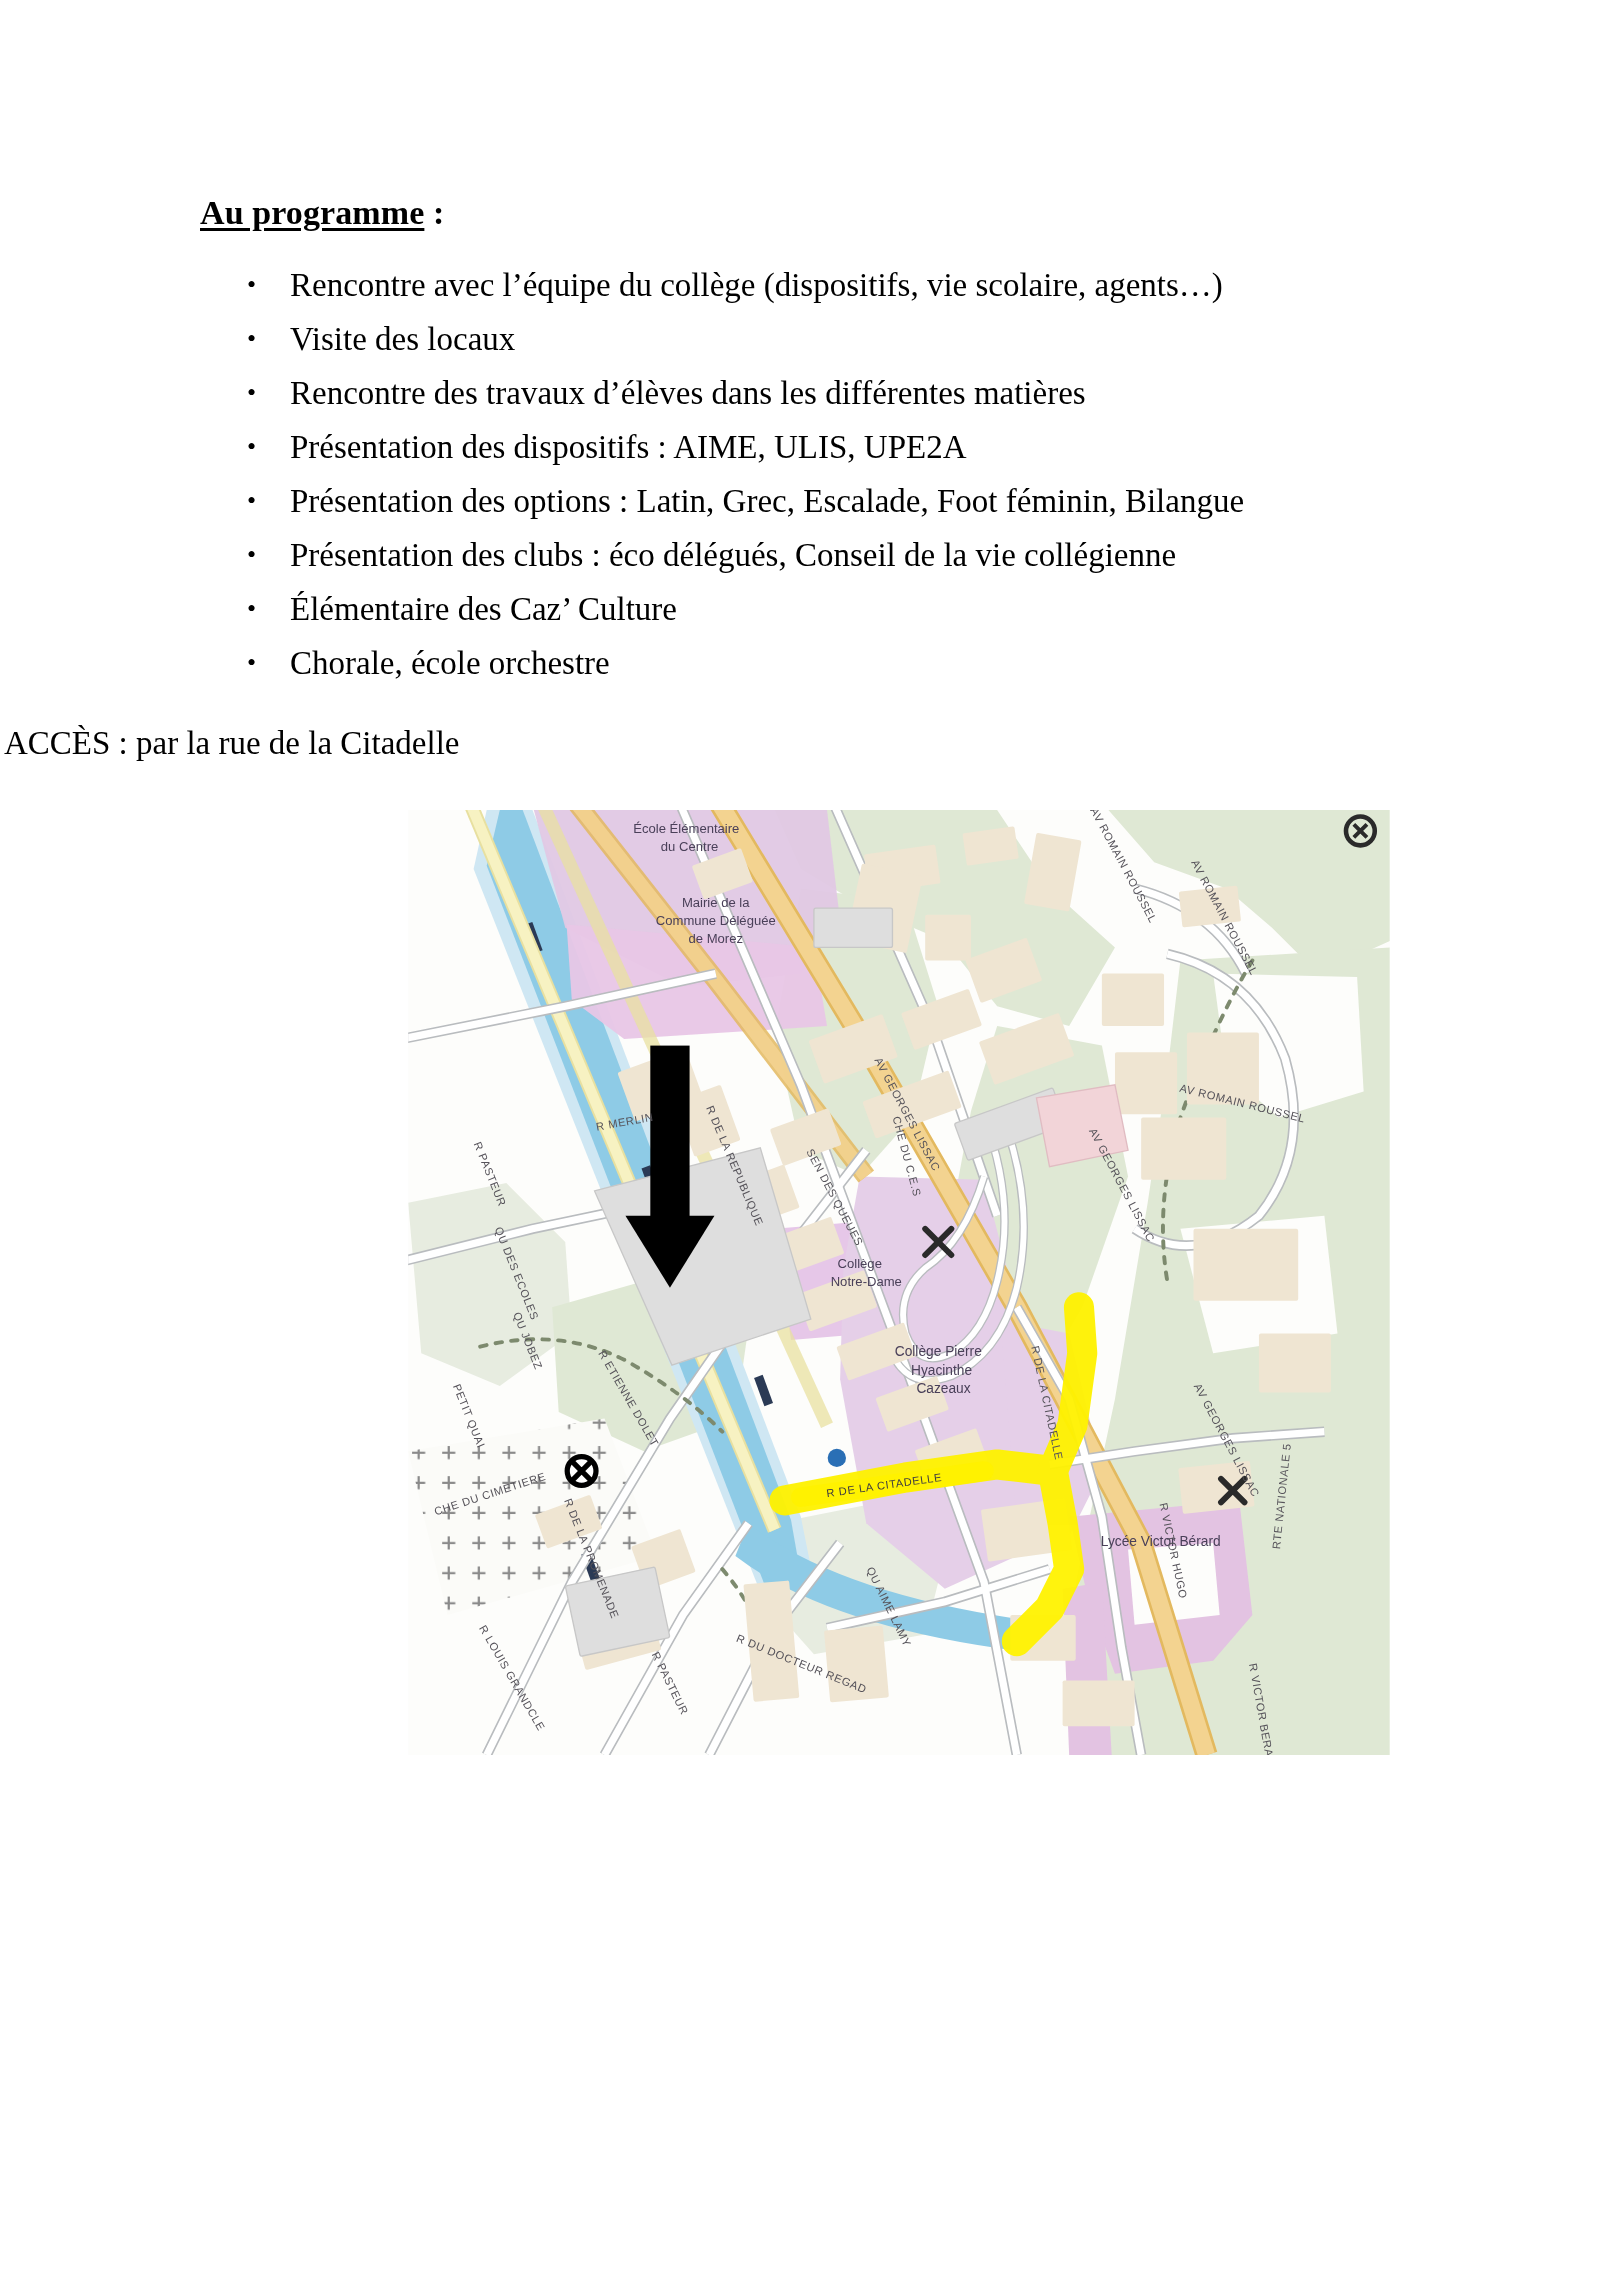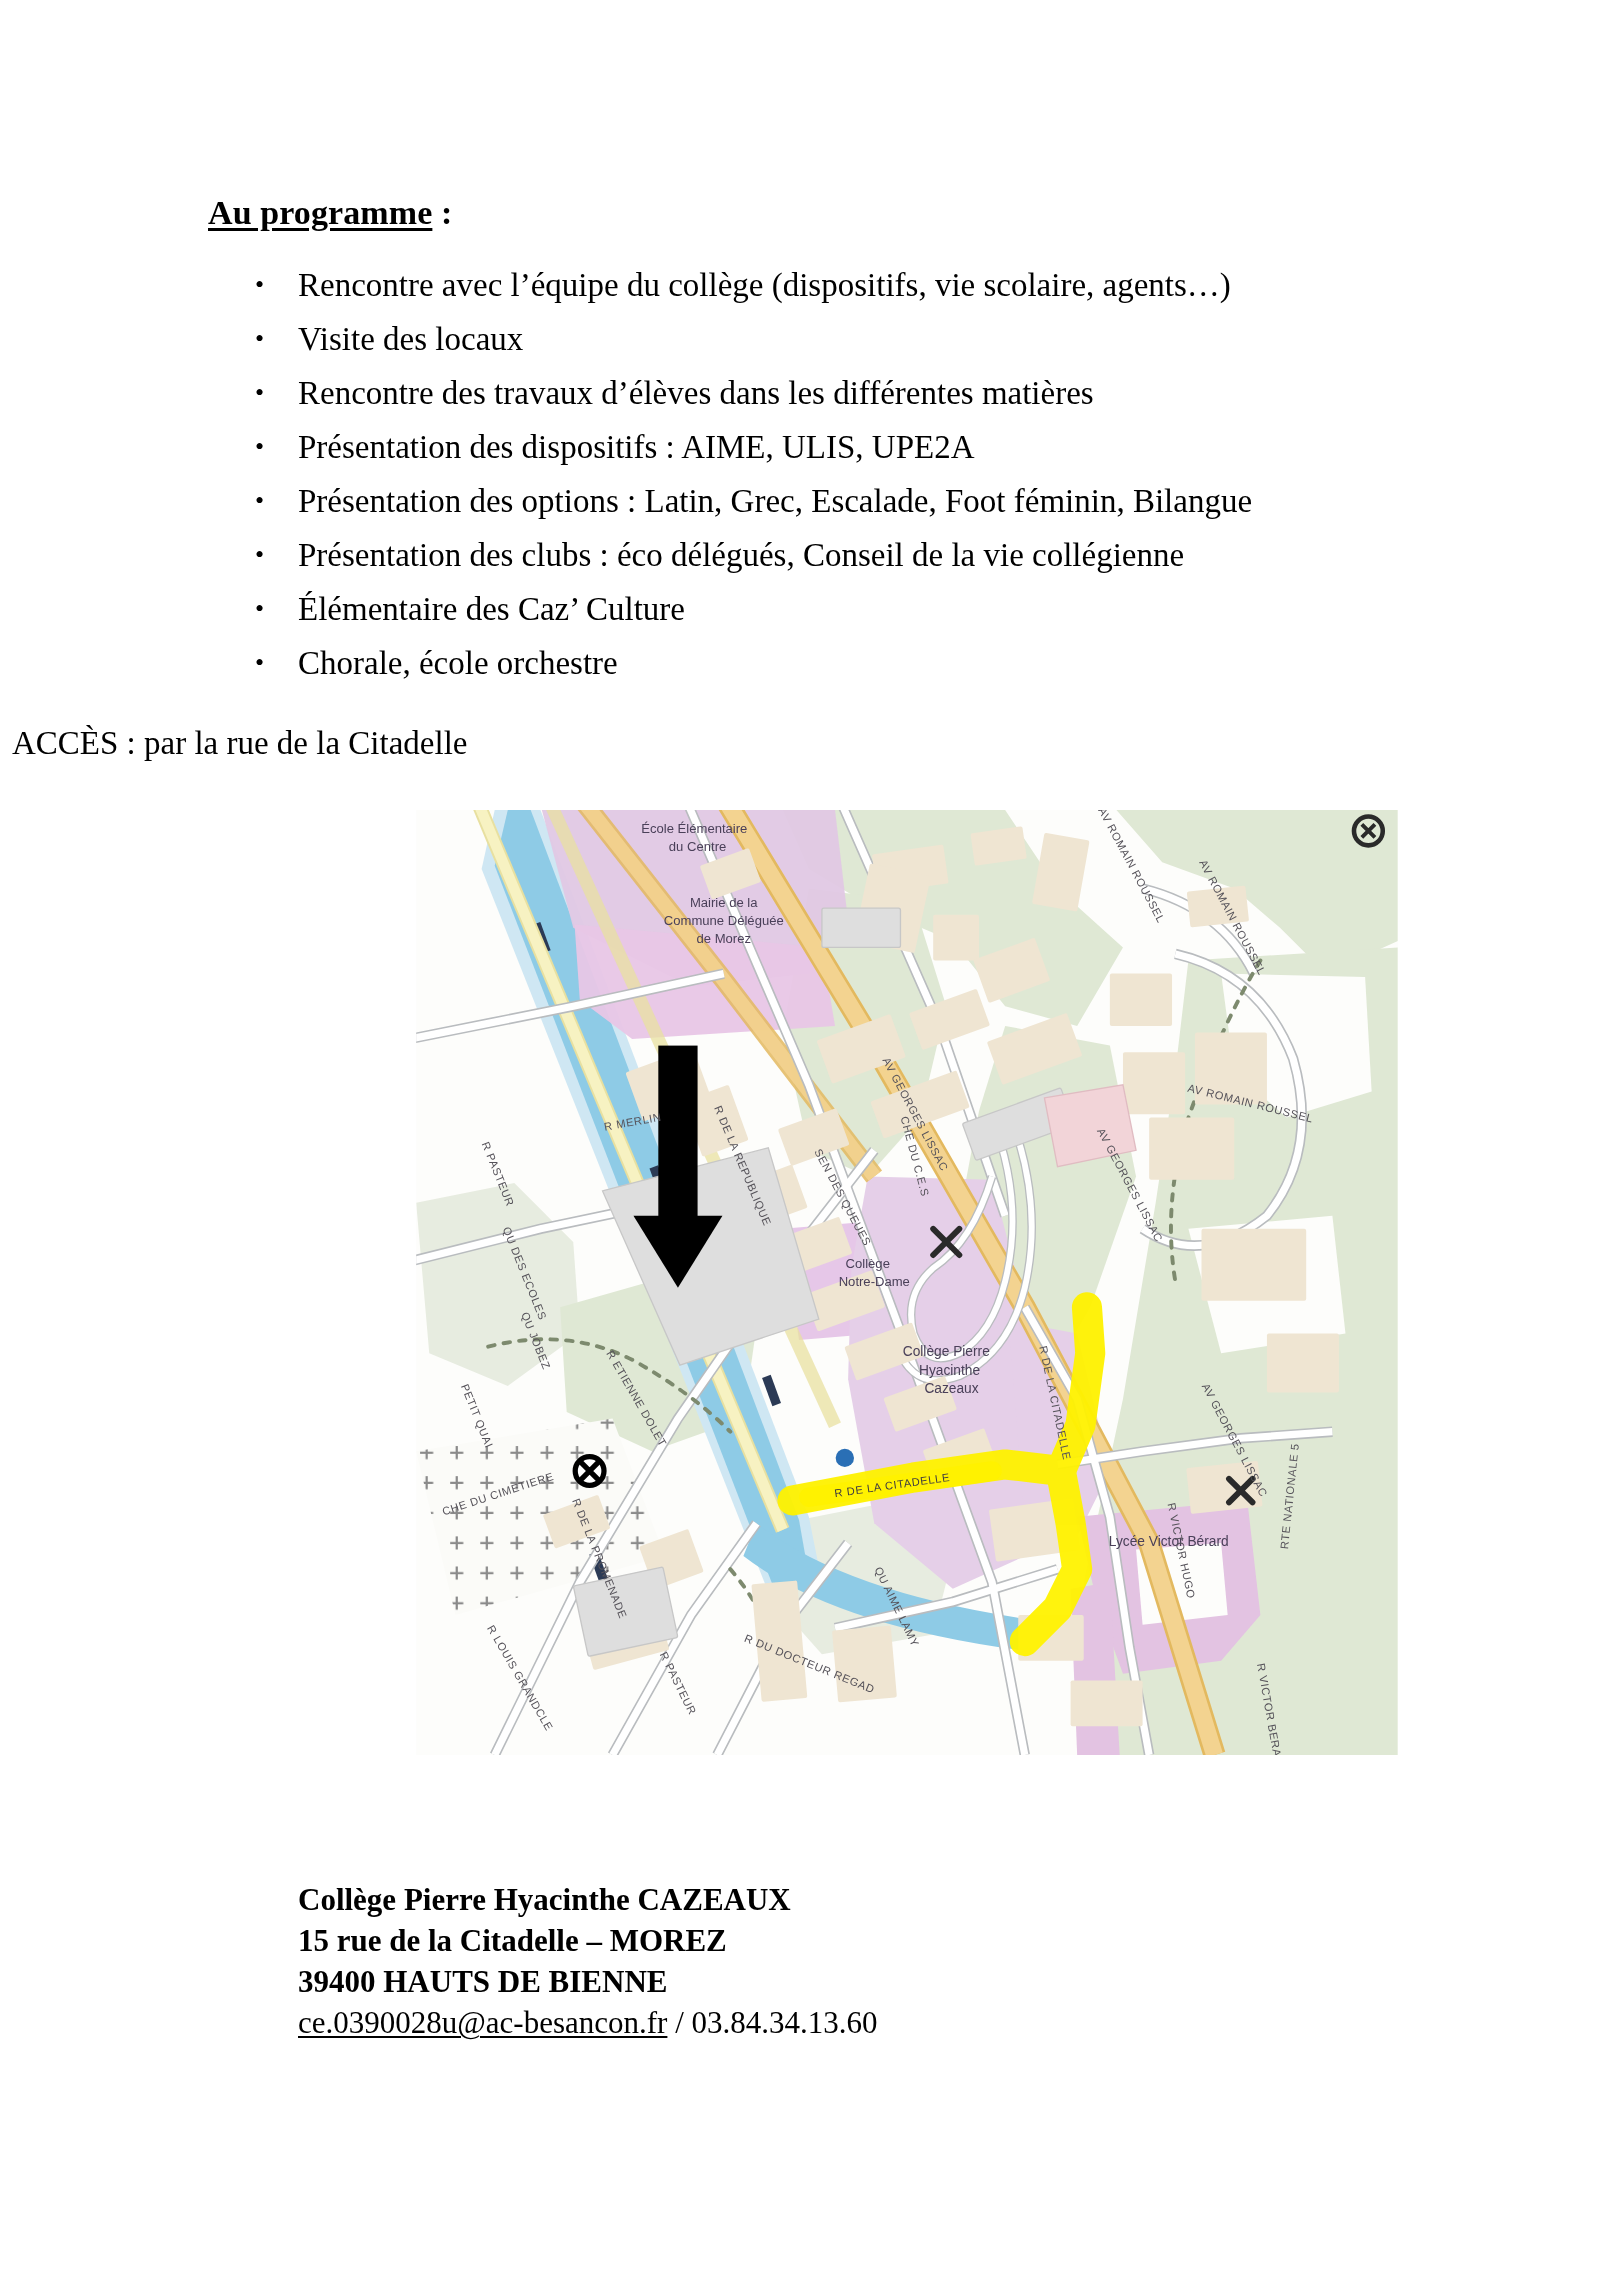--- a/index.html
+++ b/index.html
@@ -4,21 +4,21 @@
 <style>
   html, body { margin:0; padding:0; background:#ffffff; }
   body {
     width:1623px; height:2295px;
     font-family:"Liberation Serif", "DejaVu Serif", serif;
     color:#000000;
     position:relative;
     overflow:hidden;
   }
 
-  .page { position:absolute; left:12px; top:0; width:1359px; height:2295px;padding-left:12px; }
+  .page { position:absolute; left:4px; top:0; width:1359px; height:2295px;padding-left:12px; }
 
   
   .heading {
     position:absolute; left:196px; top:194px;
     font-size:34px; font-weight:bold; letter-spacing:0.1px;
     white-space:nowrap;
   }
   .heading .u { text-decoration:underline; text-underline-offset:3.9px; text-decoration-thickness:2.6px; }
 
   
@@ -322,21 +322,15 @@
           <text transform="translate(500,1270) rotate(22)">R DU DOCTEUR REGAD</text>
           <text transform="translate(1196,80) rotate(62)">AV ROMAIN ROUSSEL</text>
           <text transform="translate(1042,0) rotate(62)">AV ROMAIN ROUSSEL</text>
           <text transform="translate(1178,430) rotate(14)">AV ROMAIN ROUSSEL</text>
           <text transform="translate(1332,1130) rotate(-84)">RTE NATIONALE 5</text>
         </g>
       </g>
     </svg>
   </div>
 
-  <div class="footer">
-    <div>Collège Pierre Hyacinthe CAZEAUX</div>
-    <div>15 rue de la Citadelle – MOREZ</div>
-    <div>39400 HAUTS DE BIENNE</div>
-    <div class="contact"><span class="mail">ce.0390028u@ac-besancon.fr</span><span> / </span><span>03.84.34.13.60</span></div>
-  </div>
 
 </div>
 
 
 </body></html>

